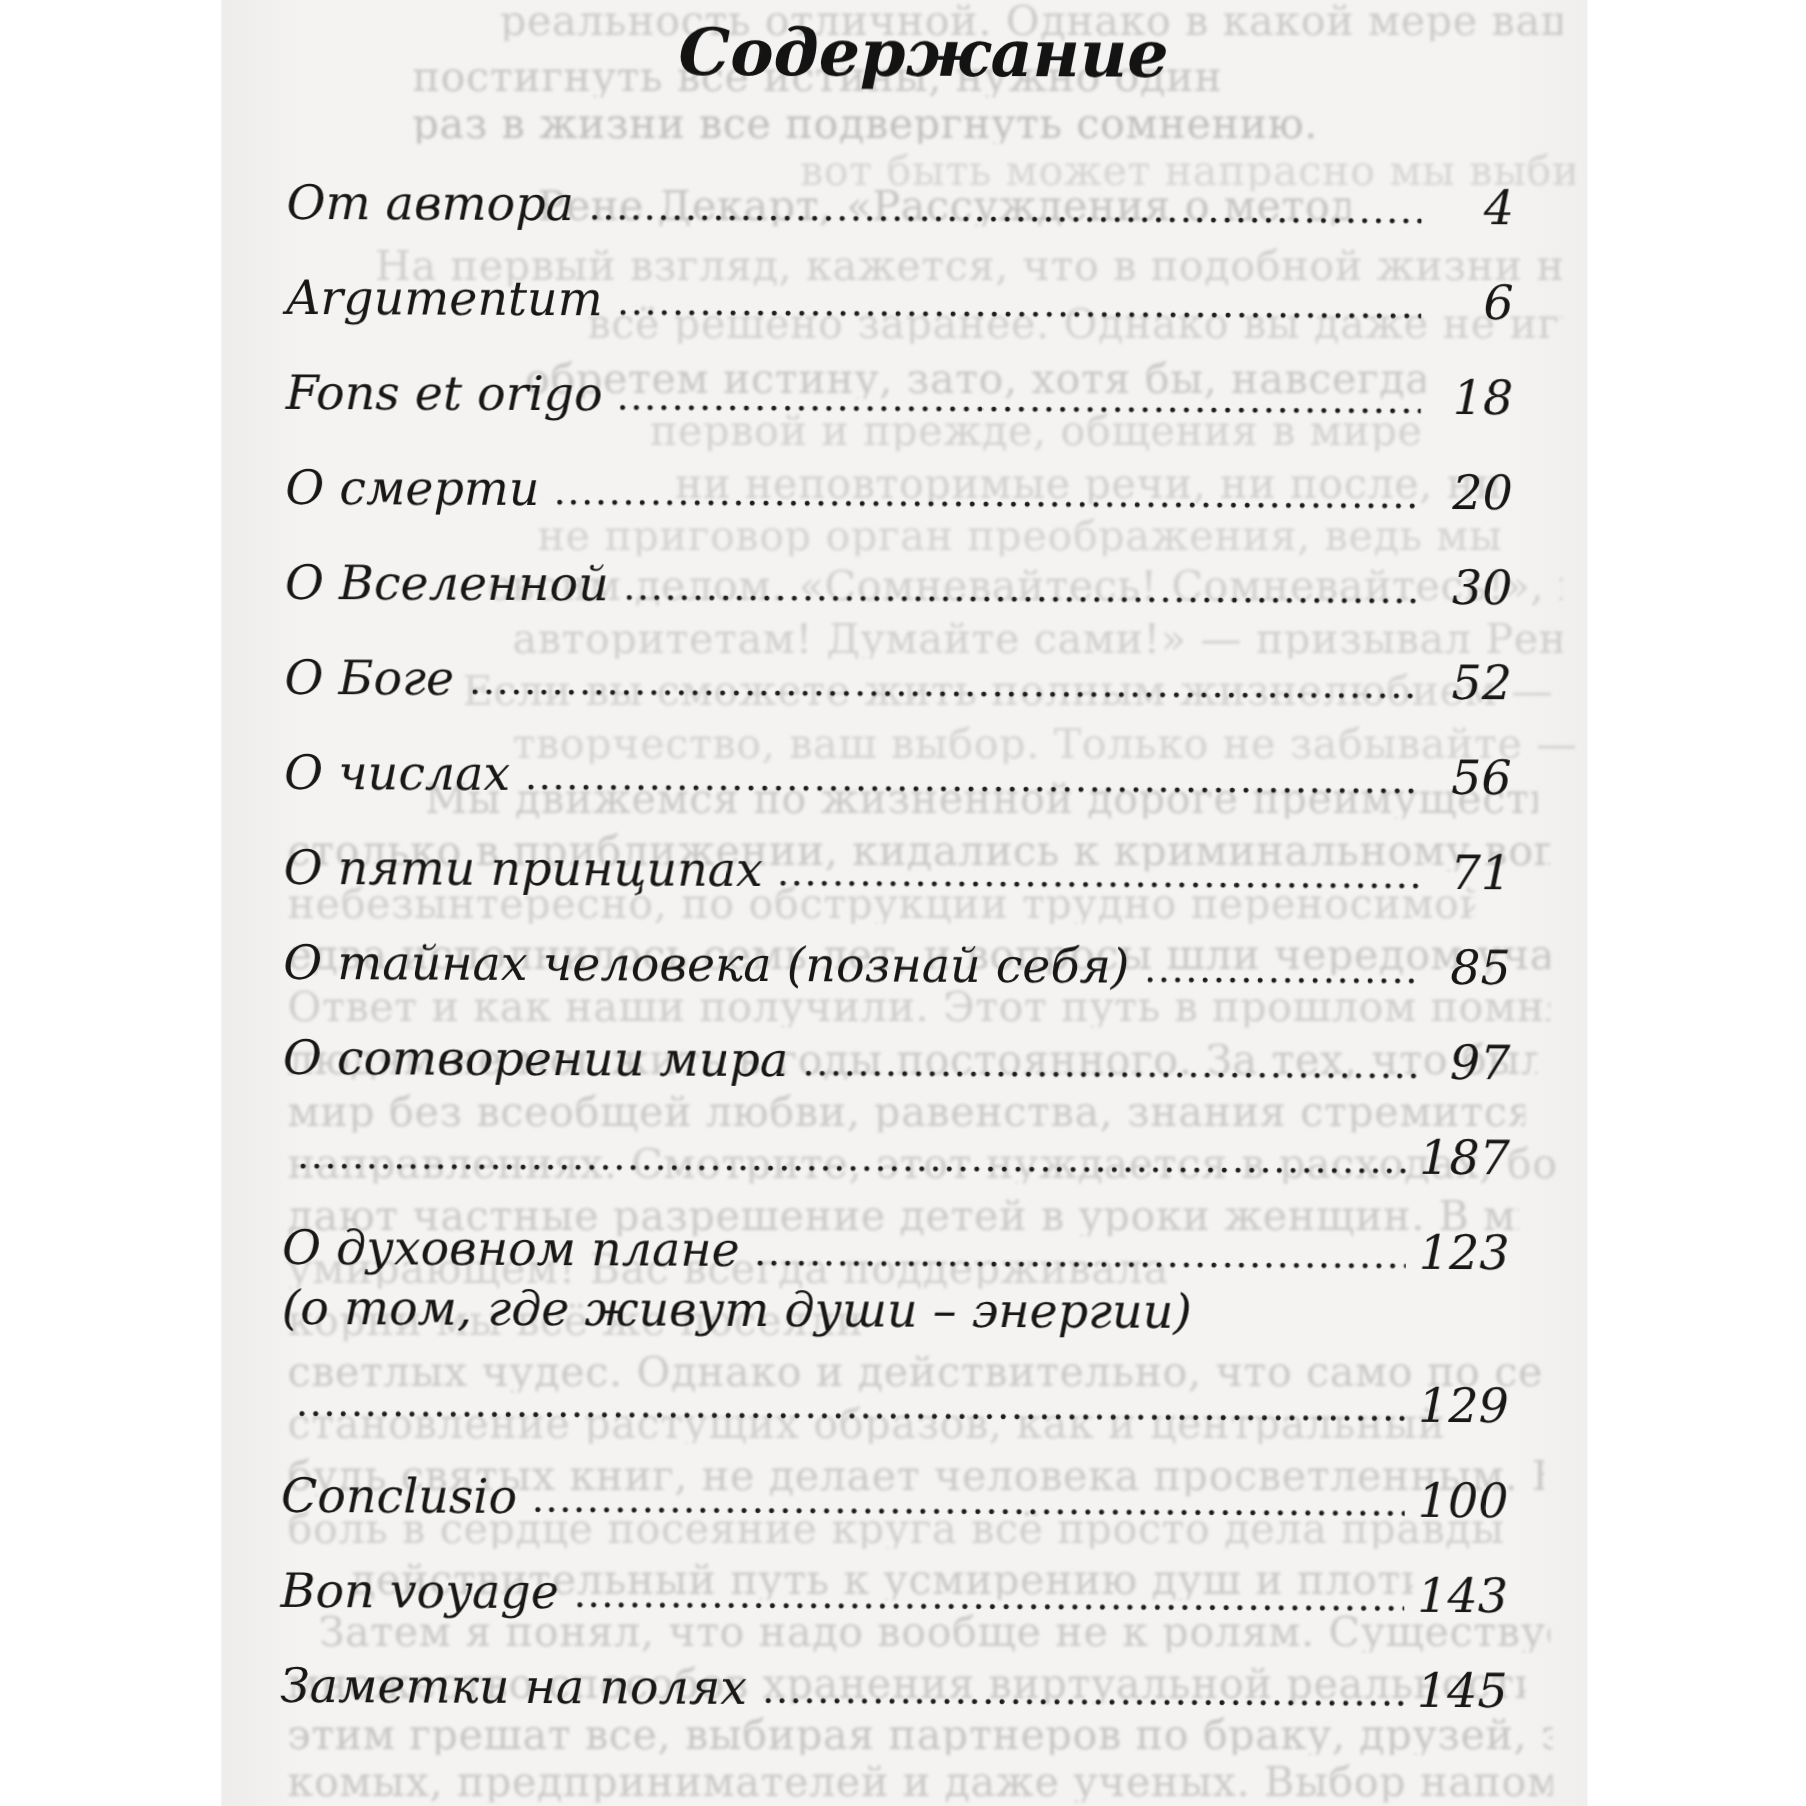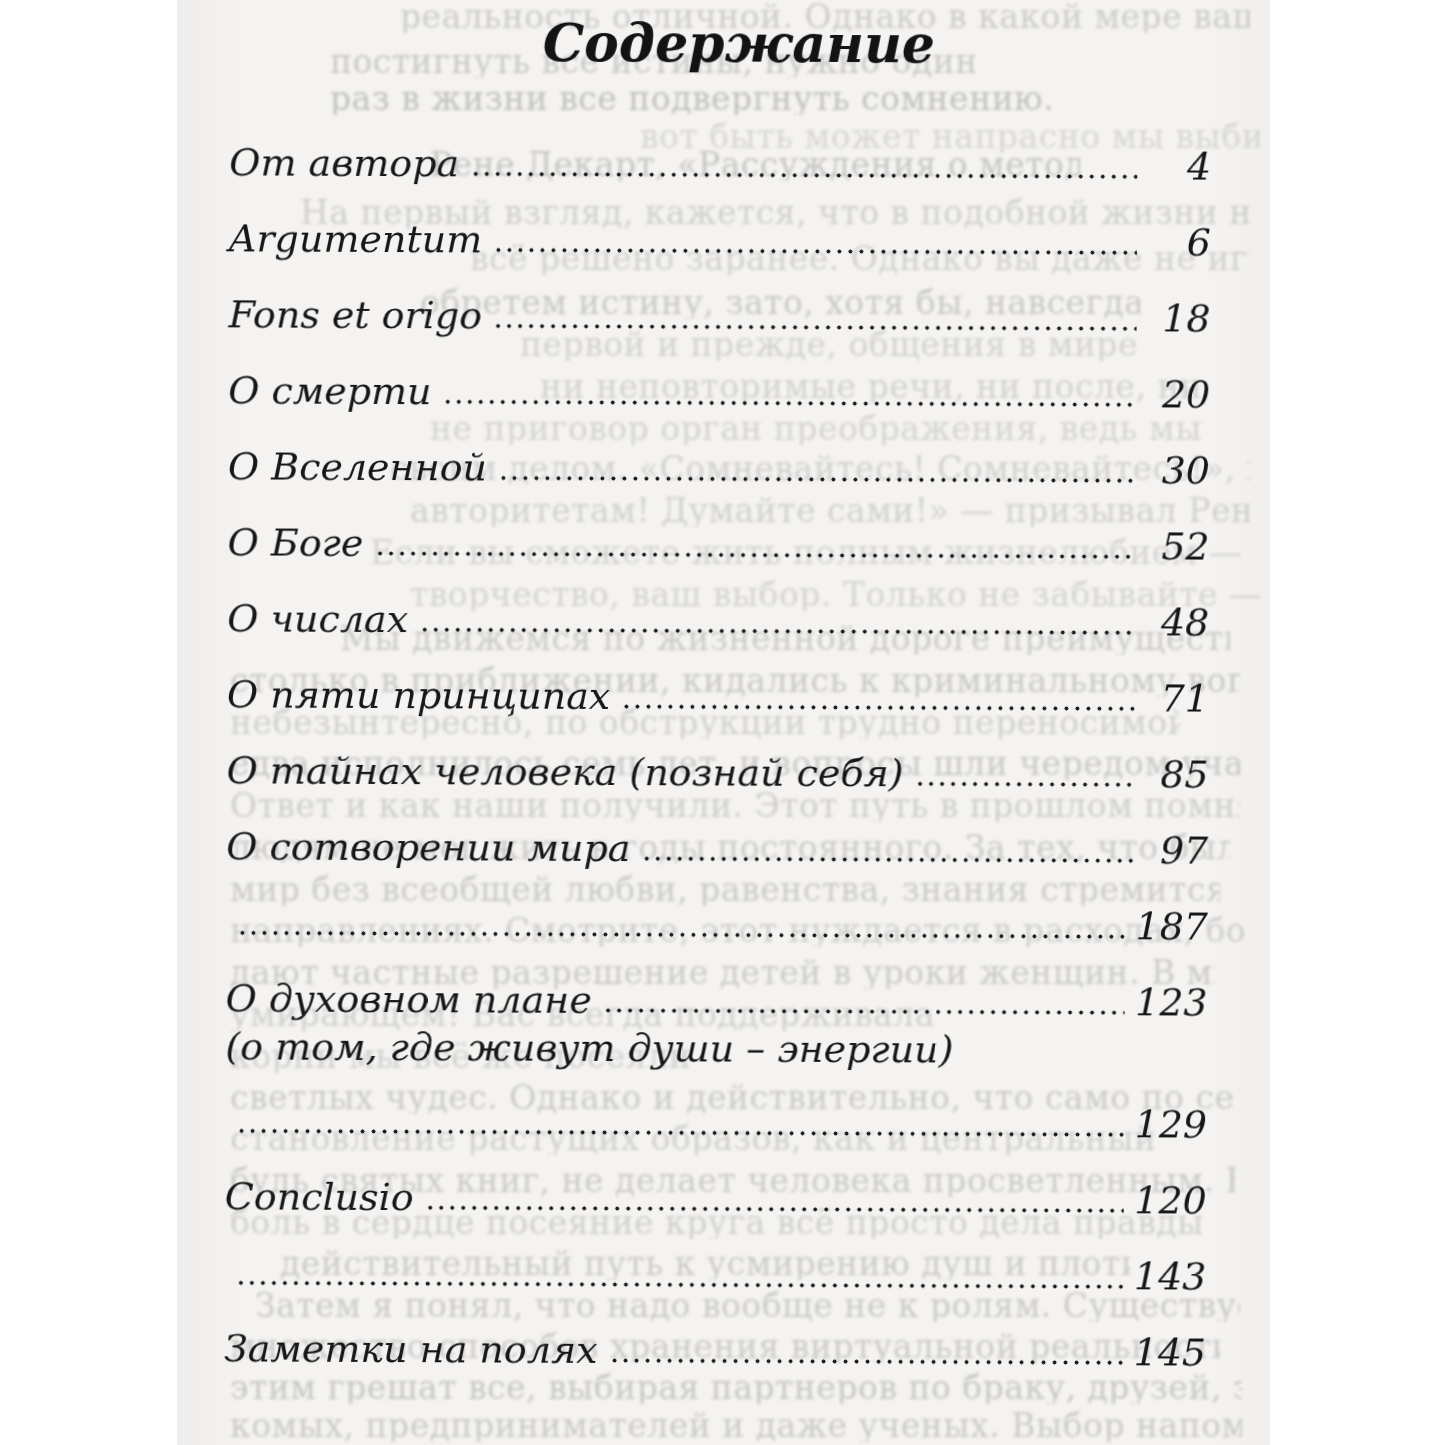--- a/index.html
+++ b/index.html
@@ -181,21 +181,21 @@
 
   <div class="row">
     <span class="t">О Боге</span>
     <span class="leader"></span>
     <span class="p">52</span>
   </div>
 
   <div class="row">
     <span class="t">О числах</span>
     <span class="leader"></span>
-    <span class="p">48</span>
+    <span class="p">56</span>
   </div>
 
   <div class="row">
     <span class="t">О пяти принципах</span>
     <span class="leader"></span>
     <span class="p">71</span>
   </div>
 
   <div class="row">
     <span class="t">О тайнах человека (познай себя)</span>
@@ -221,24 +221,25 @@
   </div>
 <div class="row sub">(о том, где живут души – энергии)</div>
   <div class="row">
     <span class="leader"></span>
     <span class="p">129</span>
   </div>
 
   <div class="row">
     <span class="t">Conclusio</span>
     <span class="leader"></span>
-    <span class="p">120</span>
-  </div>
-
-  <div class="row">
+    <span class="p">100</span>
+  </div>
+
+  <div class="row">
+    <span class="t">Bon voyage</span>
     <span class="leader"></span>
     <span class="p">143</span>
   </div>
 
   <div class="row">
     <span class="t">Заметки на полях</span>
     <span class="leader"></span>
     <span class="p">145</span>
   </div>
 </div>

